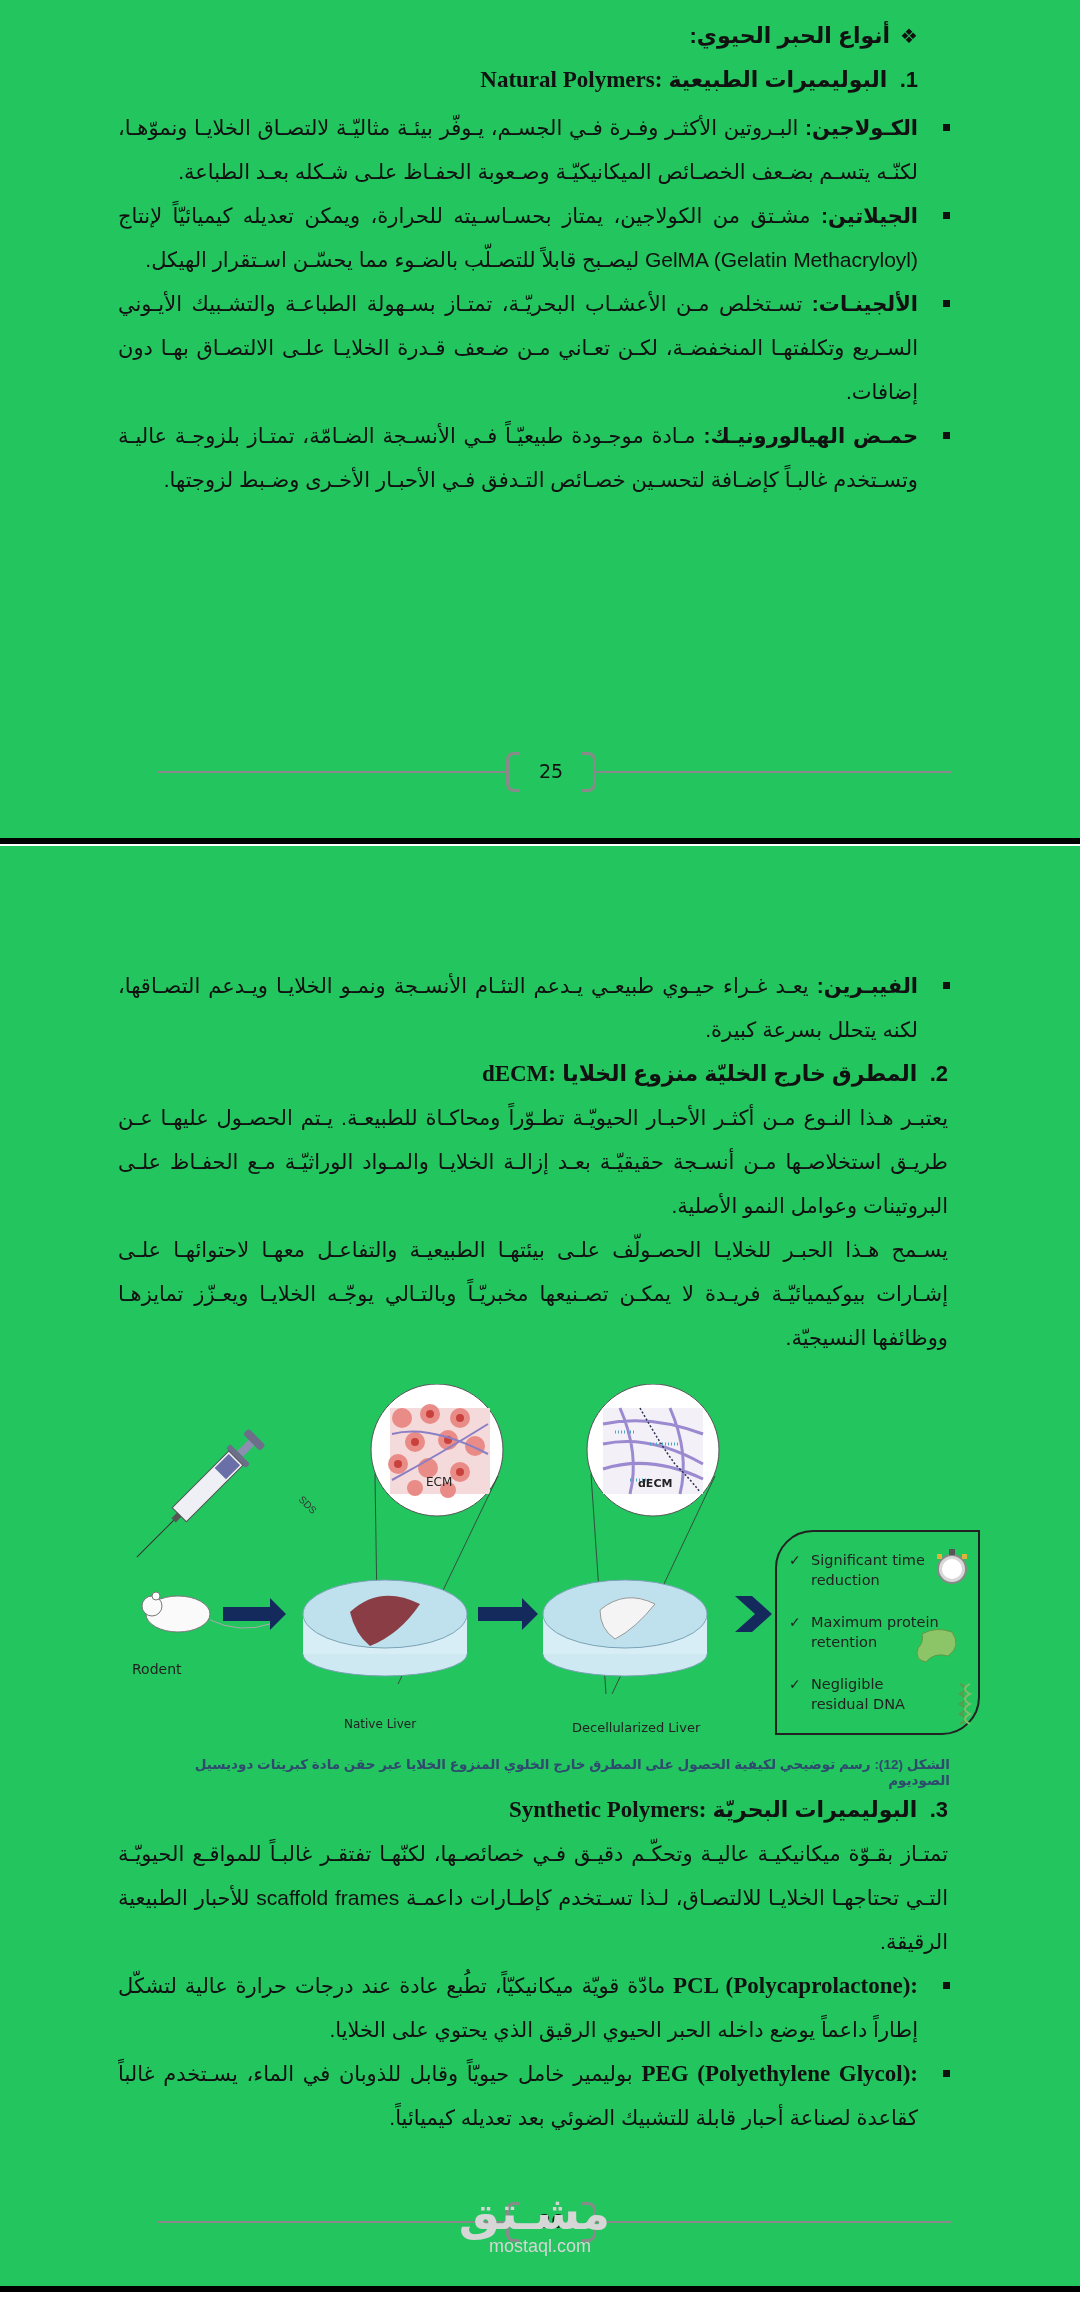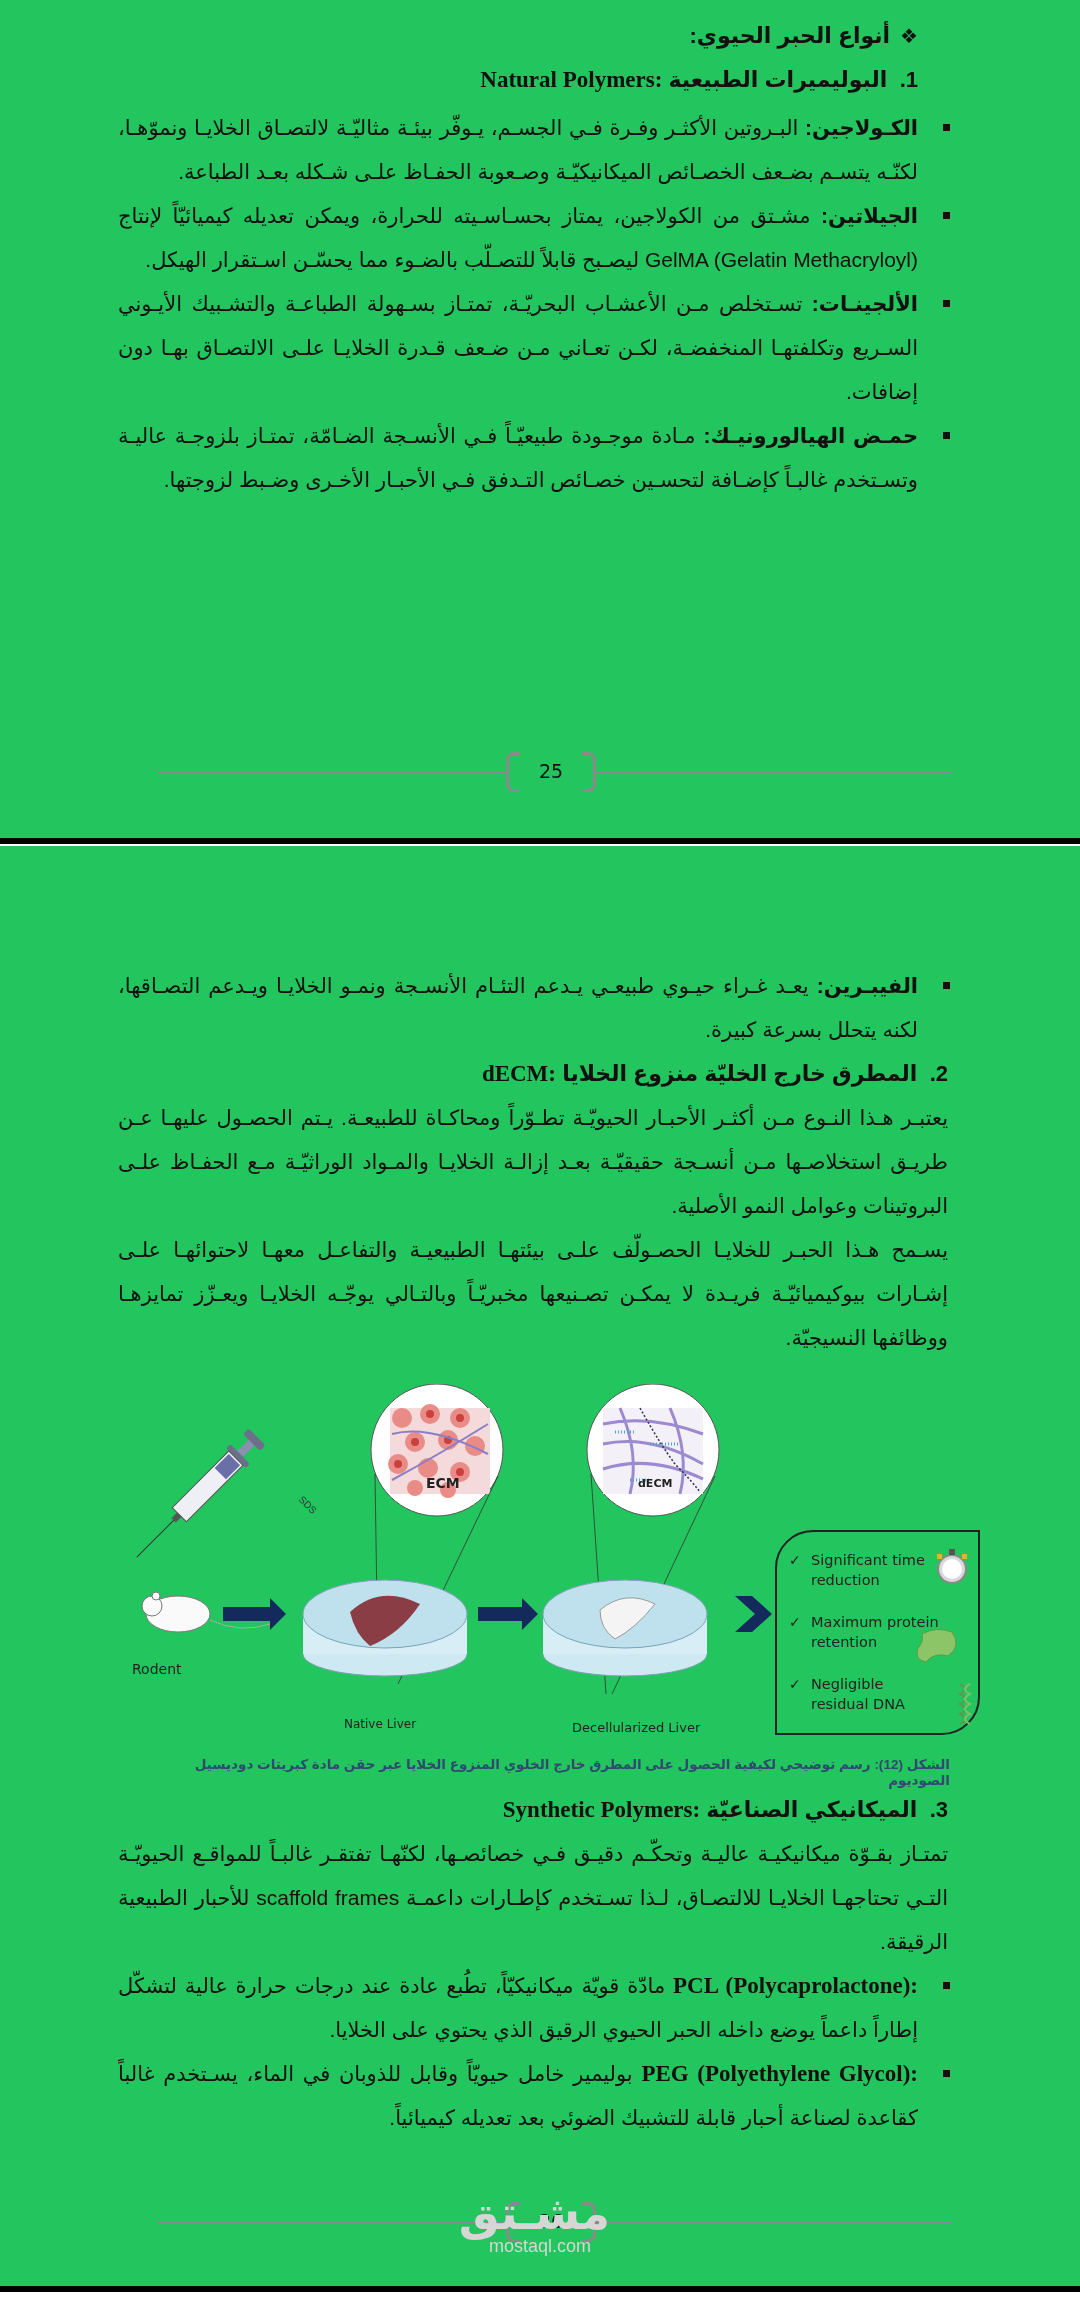--- a/index.html
+++ b/index.html
@@ -168,21 +168,21 @@
     </g>
     <g>
       <ellipse cx="495" cy="270" rx="82" ry="22" fill="#cfe9f2" stroke="#7aa3b5"></ellipse>
       <rect x="413" y="230" width="164" height="40" fill="#d8eef6"></rect>
       <ellipse cx="495" cy="230" rx="82" ry="34" fill="#bfe1ee" stroke="#7aa3b5"></ellipse>
       <path d="M470 226 Q495 205 525 220 Q505 245 485 255 Q470 245 470 226Z" fill="#f4f4f4" stroke="#999"></path>
     </g>
   </svg>
   <span class="fig-label" style="left:132px; top:1661px;">Rodent</span>
   <span class="fig-label" style="left:344px; top:1717px; font-size:12px;">Native Liver</span>
-  <span class="fig-label" style="left:426px; top:1475px; font-size:14px; font-weight:bold;">ECM</span>
+  <span class="fig-label" style="left:426px; top:1475px; font-size:12px; font-weight:normal;">ECM</span>
   <span class="fig-label" style="left:572px; top:1720px; font-size:13px;">Decellularized Liver</span>
   <span class="fig-label" style="left:638px; top:1477px; font-size:11px; font-weight:bold;">dECM</span>
   <div class="benefits">
     <div class="benefit"><span class="check">✓</span><span>Significant time reduction</span></div>
     <div class="benefit"><span class="check">✓</span><span>Maximum protein retention</span></div>
     <div class="benefit"><span class="check">✓</span><span>Negligible residual DNA</span></div>
     <svg style="position:absolute; right:8px; top:14px;" width="36" height="40">
       <circle cx="18" cy="23" r="14" fill="#d8d8d8" stroke="#888" stroke-width="2"></circle>
       <circle cx="18" cy="23" r="10" fill="#fff"></circle>
       <rect x="15" y="3" width="6" height="6" fill="#555"></rect>
@@ -196,21 +196,21 @@
       <path d="M2 2 Q12 7 2 12 Q12 17 2 22 Q12 27 2 32 Q12 37 2 42" stroke="#5c9a50" stroke-width="2" fill="none"></path>
       <path d="M12 2 Q2 7 12 12 Q2 17 12 22 Q2 27 12 32 Q2 37 12 42" stroke="#7fbf6a" stroke-width="2" fill="none"></path>
     </svg>
   </div>
 </div>
 
 <div class="caption">الشكل (12): رسم توضيحي لكيفية الحصول على المطرق خارج الخلوي المنزوع الخلايا عبر حقن مادة كبريتات دوديسيل الصوديوم</div>
 
 <div class="content" style="top:1788px;">
   <div class="heading" style="margin-right:-30px;">
-    <span>3.</span>&nbsp; <span>الميكانيكي الصناعيّة</span> <span class="en" dir="ltr">Synthetic Polymers:</span>
+    <span>3.</span>&nbsp; <span>البوليميرات البحريّة</span> <span class="en" dir="ltr">Synthetic Polymers:</span>
   </div>
   <div class="line" style="margin-right:-30px; width:830px;">تمتـاز بقـوّة ميكانيكيـة عاليـة وتحكّـم دقيـق فـي خصائصـها، لكنّهـا تفتقـر غالبـاً للمواقـع الحيويّـة التـي تحتاجهـا الخلايـا للالتصـاق، لـذا تسـتخدم كإطـارات داعمـة scaffold frames للأحبار الطبيعية الرقيقة.</div>
   <div class="line bullet-item">
     <span class="bullet"></span>
     <span class="b en-serif" dir="ltr">PCL (Polycaprolactone):</span>
     <span>مادّة قويّة ميكانيكيّاً، تطُبع عادة عند درجات حرارة عالية لتشكّل إطاراً داعماً يوضع داخله الحبر الحيوي الرقيق الذي يحتوي على الخلايا.</span>
   </div>
   <div class="line bullet-item">
     <span class="bullet"></span>
     <span class="b en-serif" dir="ltr">PEG (Polyethylene Glycol):</span>

